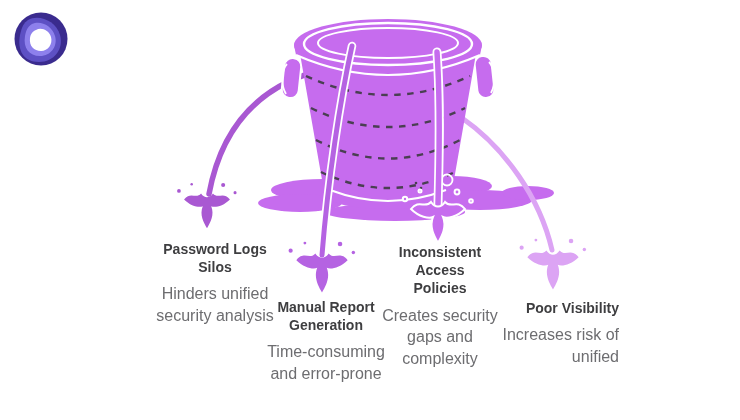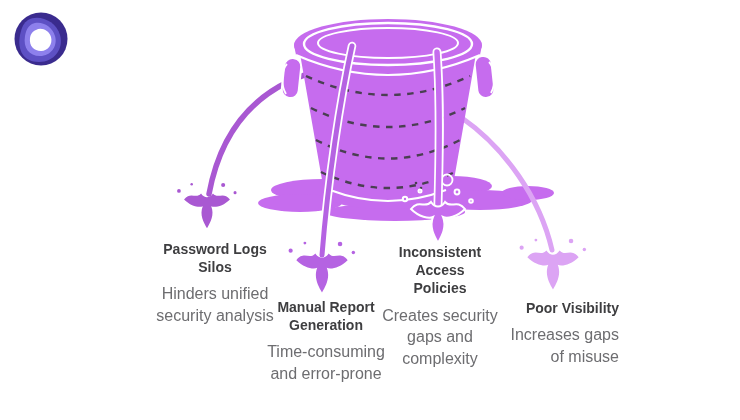--- a/index.html
+++ b/index.html
@@ -116,16 +116,16 @@
   <div class="leak-label label-3">
     <div class="leak-title">Inconsistent Access Policies</div>
     <div class="leak-subtitle">Creates security gaps and complexity</div>
   </div>
   <div class="leak-label label-2">
     <div class="leak-title">Manual Report Generation</div>
     <div class="leak-subtitle">Time-consuming and error-prone</div>
   </div>
   <div class="leak-label label-4">
     <div class="leak-title">Poor Visibility</div>
-    <div class="leak-subtitle">Increases gaps of misuse</div>
+    <div class="leak-subtitle">Increases risk of unified</div>
   </div>
 
 </div>
 
 </body></html>

